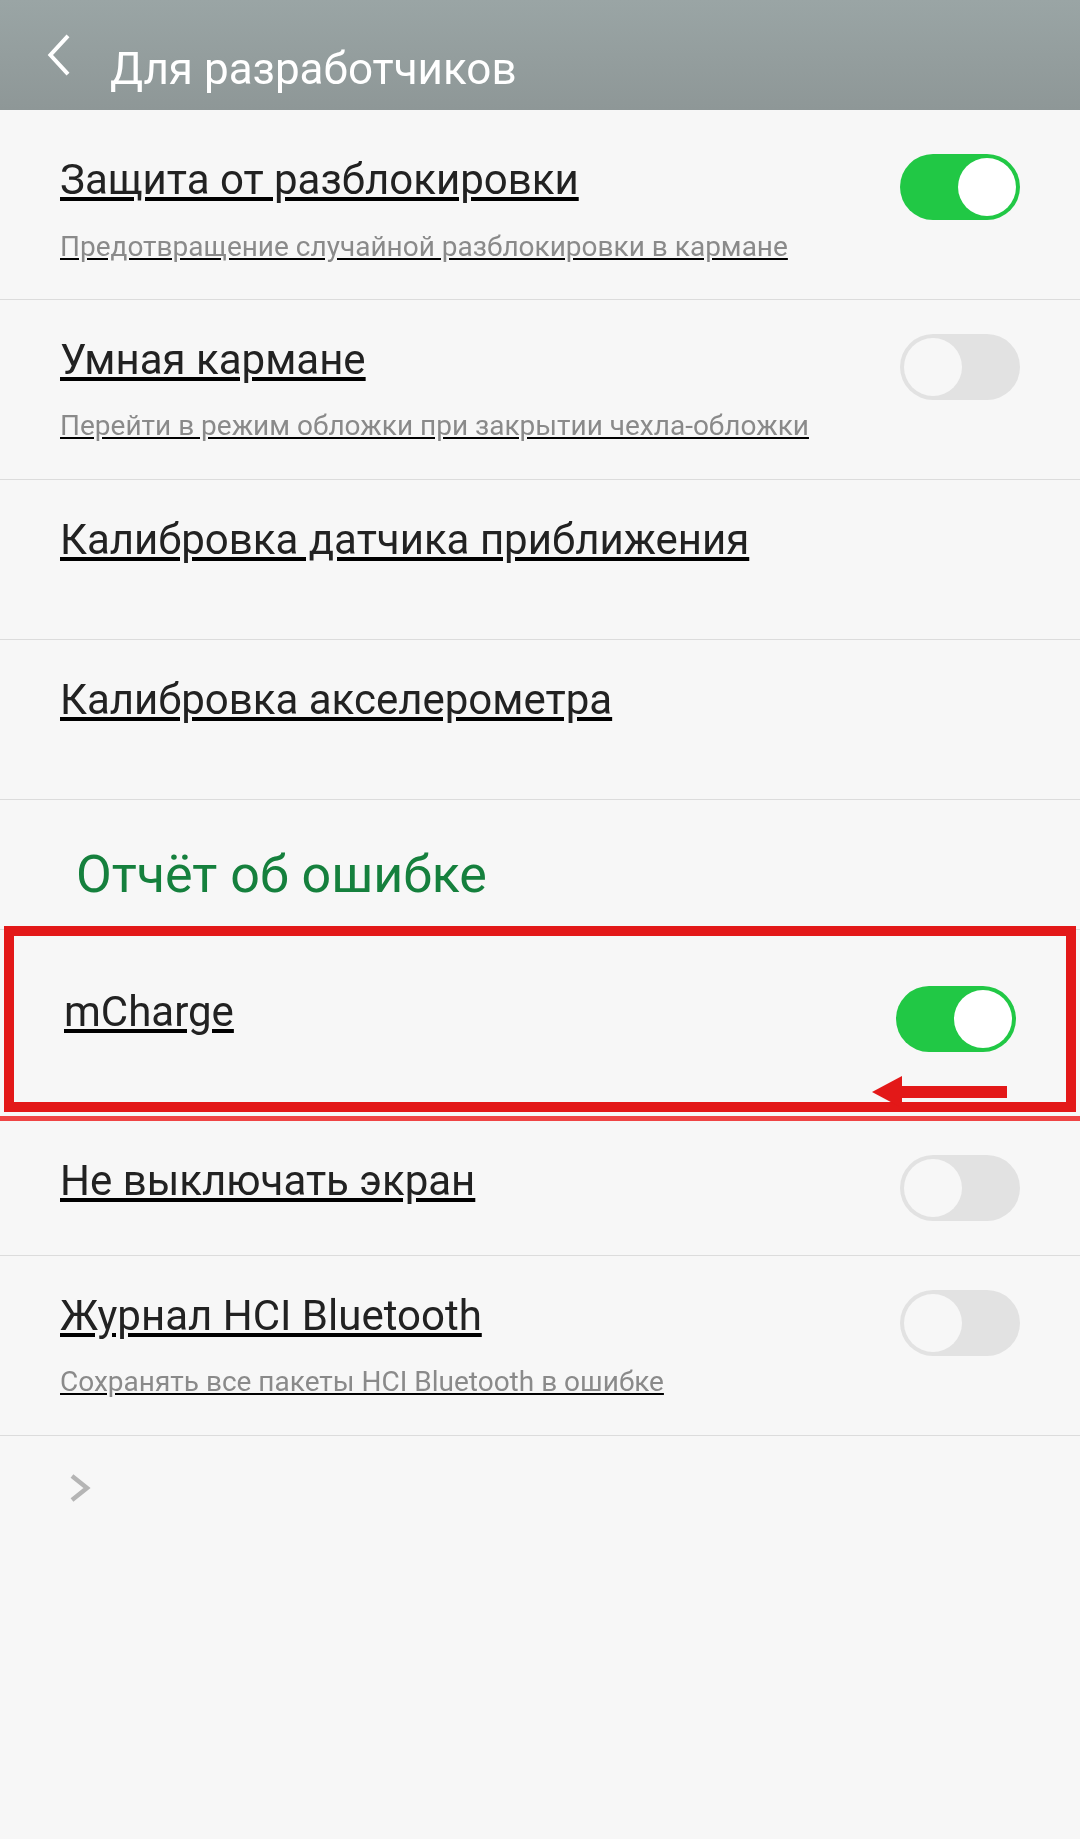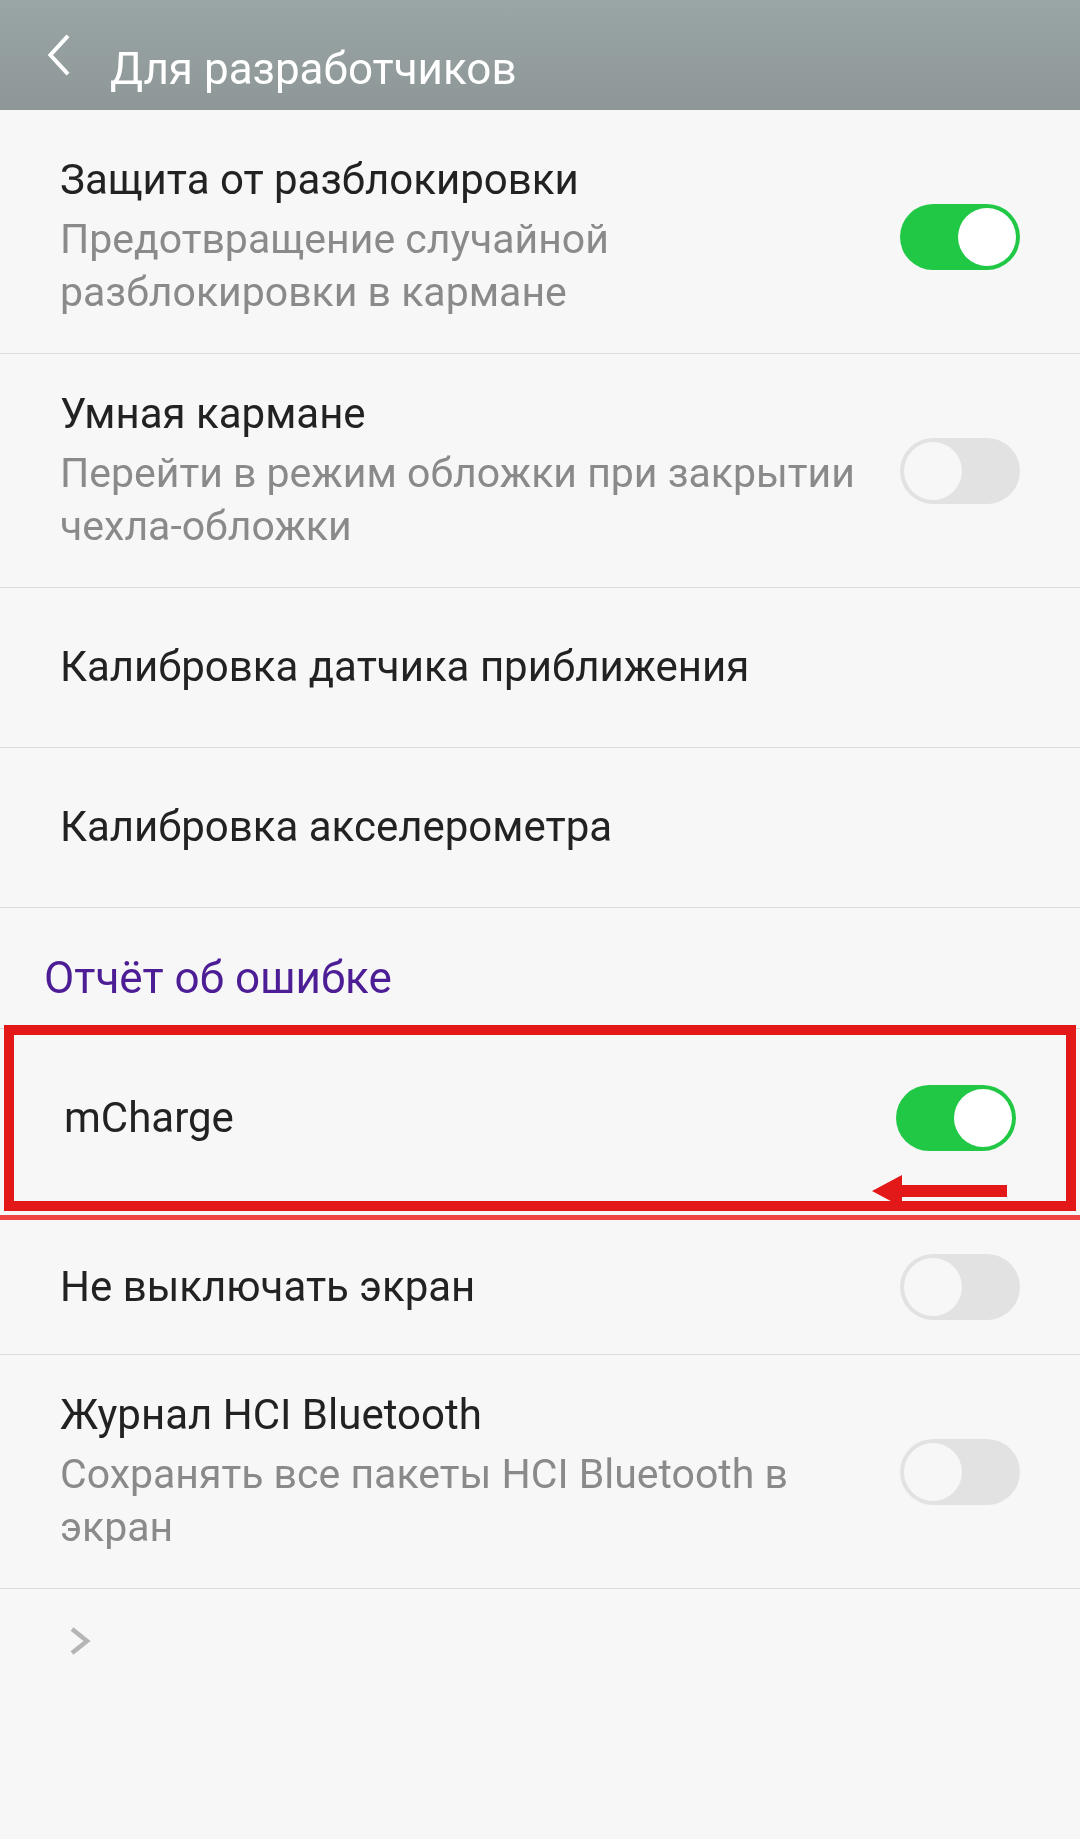--- a/index.html
+++ b/index.html
@@ -33,44 +33,45 @@
     margin-top: 28px;
   }
   .content {
     padding-top: 10px;
   }
   .row {
     position: relative;
     padding: 34px 60px;
     border-bottom: 1px solid #dcdcdc;
     display: flex;
-    align-items: center;
+    align-items: flex-start;
     justify-content: space-between;
     background: #f7f7f7;
+    text-decoration: underline;
   }
   .row.no-border { border-bottom: none; }
   .row .texts {
     flex: 1;
     padding-right: 30px;
   }
   .row .title {
     font-size: 42px;
     color: #222;
     line-height: 1.25;
   }
   .row .subtitle {
-    font-size: 41px;
+    font-size: 28px;
     color: #8a8a8a;
     line-height: 1.3;
-    margin-top: 6px;
+    margin-top: 22px;
   }
   .section-header {
-    padding: 44px 60px 24px 44px;
-    font-size: 44px;
-    color: #4c1d95;
+    padding: 44px 60px 24px 76px;
+    font-size: 52px;
+    color: #15803d;
     border-bottom: 1px solid #dcdcdc;
   }
   .toggle {
     width: 120px;
     height: 66px;
     border-radius: 40px;
     position: relative;
     flex-shrink: 0;
   }
   .toggle .knob {
@@ -182,21 +183,21 @@
       <div class="title">Не выключать экран</div>
     </div>
     <div class="toggle off">
       <div class="knob"></div>
     </div>
   </div>
 
   <div class="row">
     <div class="texts">
       <div class="title">Журнал HCI Bluetooth</div>
-      <div class="subtitle">Сохранять все пакеты HCI Bluetooth в экран</div>
+      <div class="subtitle">Сохранять все пакеты HCI Bluetooth в ошибке</div>
     </div>
     <div class="toggle off">
       <div class="knob"></div>
     </div>
   </div>
 
   <div class="row no-border">
     <div class="chevron-right">
       <svg viewBox="0 0 24 24" width="36" height="36">
         <polyline points="8,4 18,12 8,20"></polyline>

